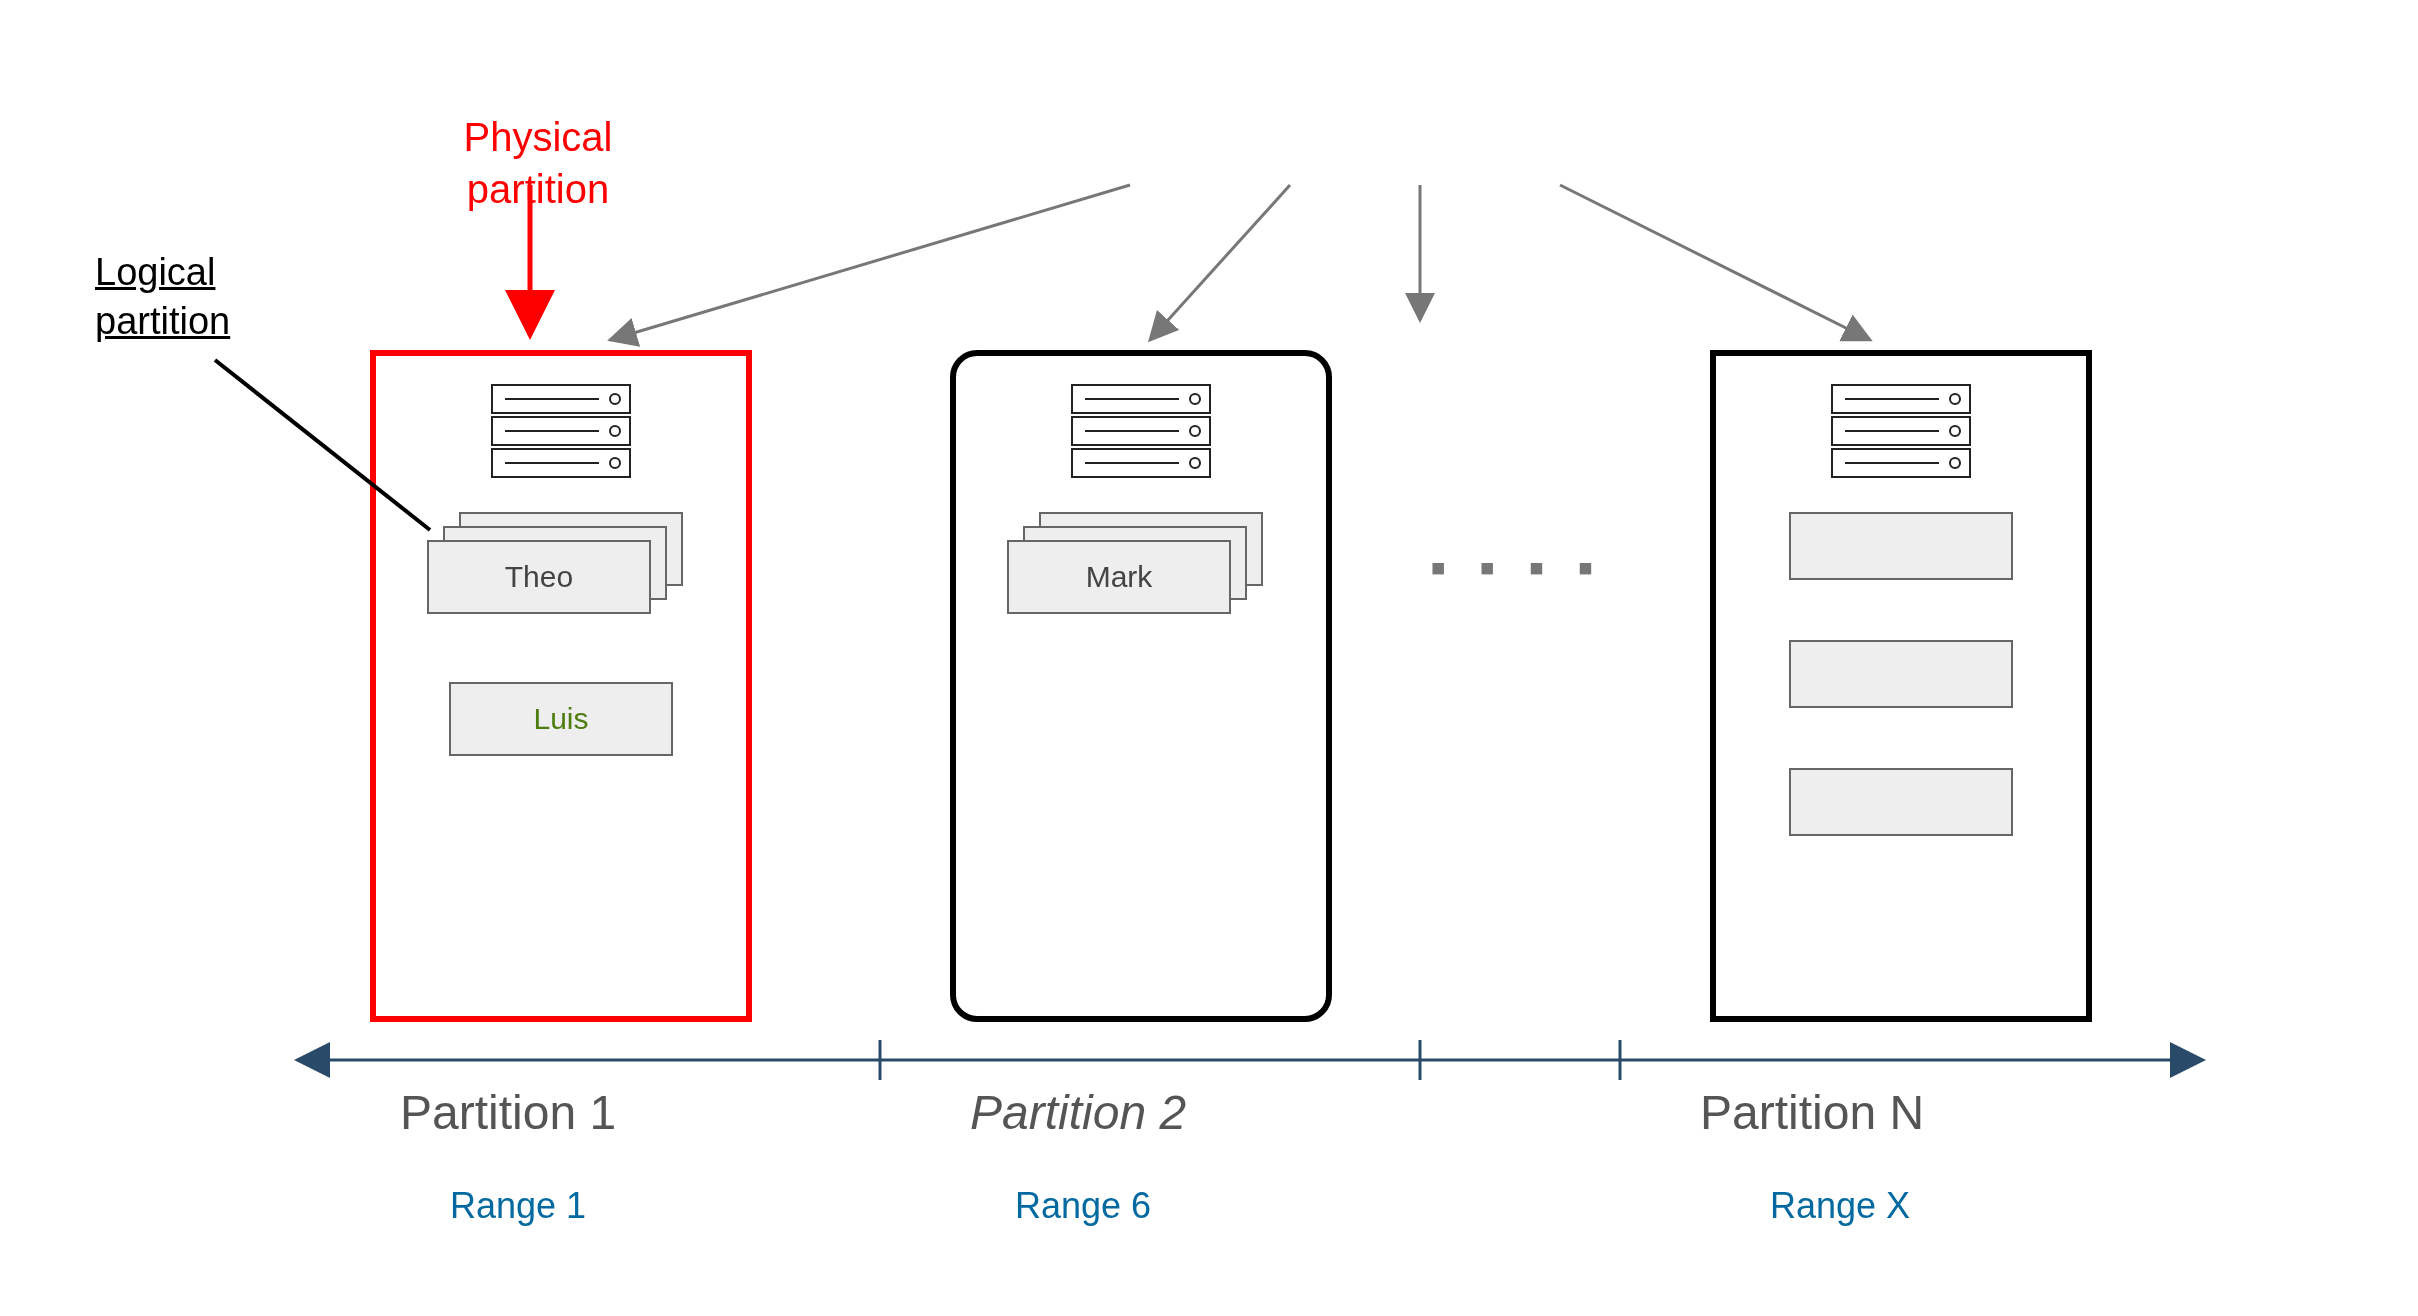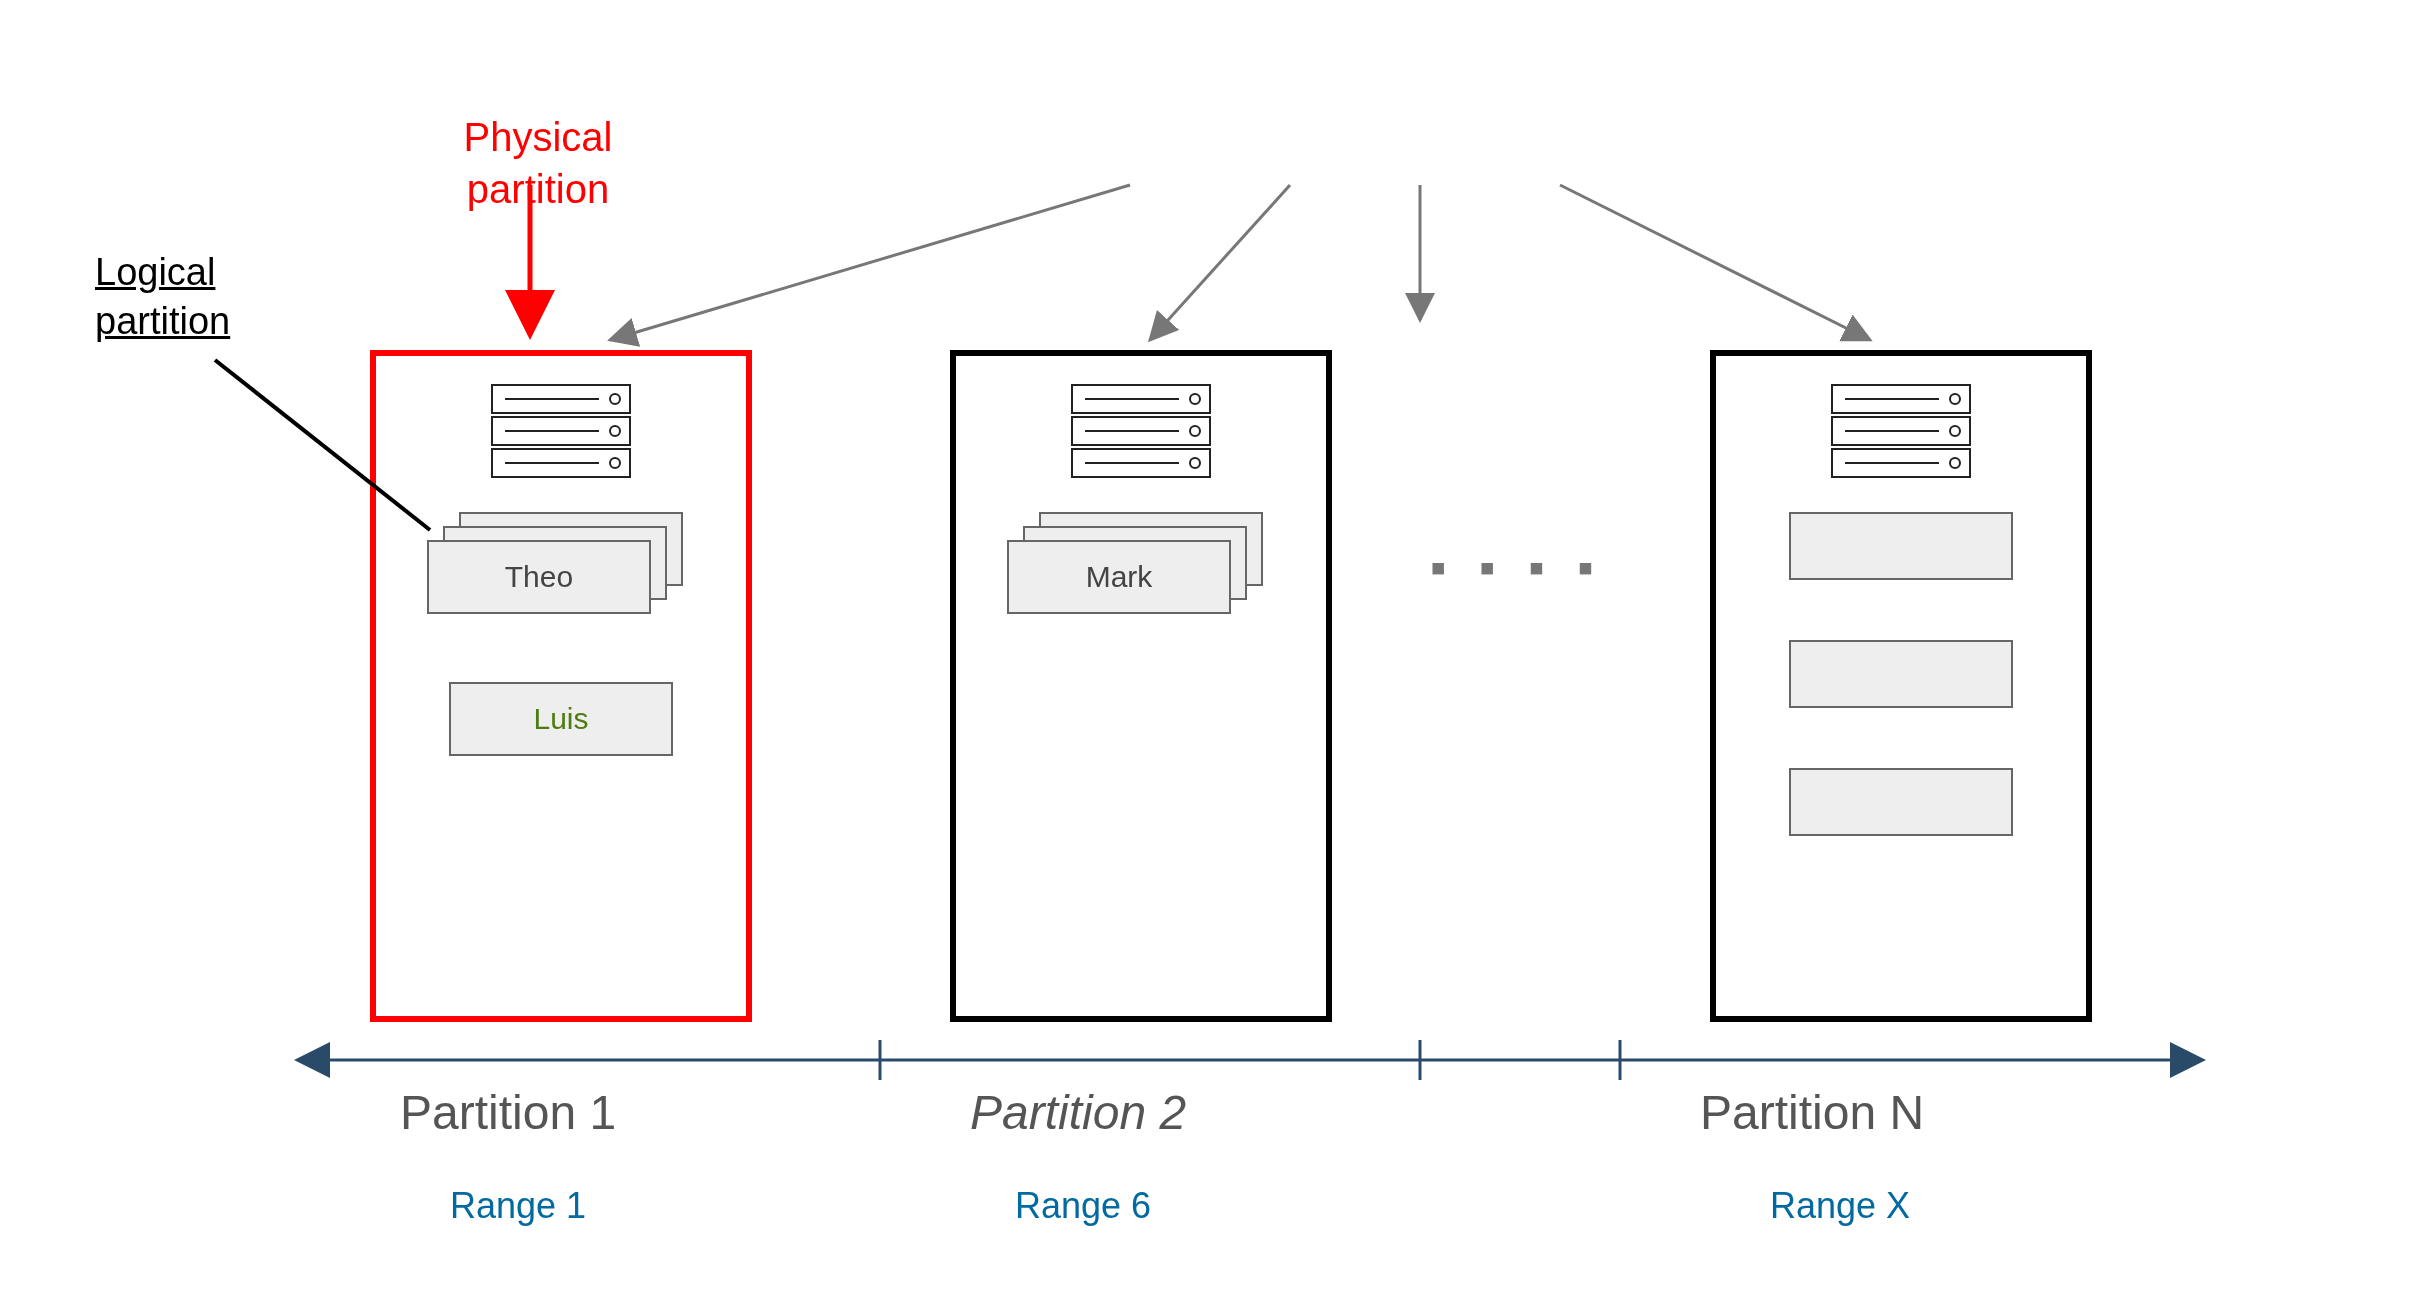--- a/index.html
+++ b/index.html
@@ -3,21 +3,21 @@
 <meta charset="utf-8">
 <style>
   html,body{margin:0;padding:0;background:#fff;font-family:Arial,Helvetica,sans-serif;}
   .stage{position:relative;width:2418px;height:1316px;}
   .abs{position:absolute;}
   .hash-box{left:1100px;top:80px;width:540px;height:100px;background:#eee;border:2px solid #888;display:flex;align-items:center;justify-content:center;font-size:42px;color:#1a6fd1;}
   .phys-label{left:388px;top:75px;width:300px;color:#ff0000;font-size:40px;text-align:center;line-height:1.3;margin-top:36px;}
   .log-label{left:95px;top:248px;width:260px;color:#000;font-size:38px;text-align:left;line-height:1.3;text-decoration:underline;}
   .part-box{top:350px;width:370px;height:660px;border:6px solid #000;background:#fff;}
   .part1{left:370px;border-color:#ff0000;}
-  .part2{left:950px;}
+  .part2{left:950px;border-radius:27px;}
   .partN{left:1710px;}
   .svr{position:relative;margin:28px auto 0;width:140px;height:88px;}
   .svr .row{height:26px;border:2px solid #222;margin-bottom:2px;display:flex;align-items:center;}
   .svr .row .line{flex:1;height:2px;background:#222;margin-left:12px;margin-right:10px;}
   .svr .row .dot{width:8px;height:8px;border:2px solid #222;border-radius:50%;margin-right:8px;}
   .card-stack{position:relative;margin:40px auto 0;width:260px;height:100px;padding-left:8px;}
   .card{position:absolute;width:220px;height:70px;border:2px solid #666;background:#eee;display:flex;align-items:center;justify-content:center;font-size:30px;color:#444;}
   .card.c1{left:32px;top:0;}
   .card.c2{left:16px;top:14px;}
   .card.c3{left:0;top:28px;}

